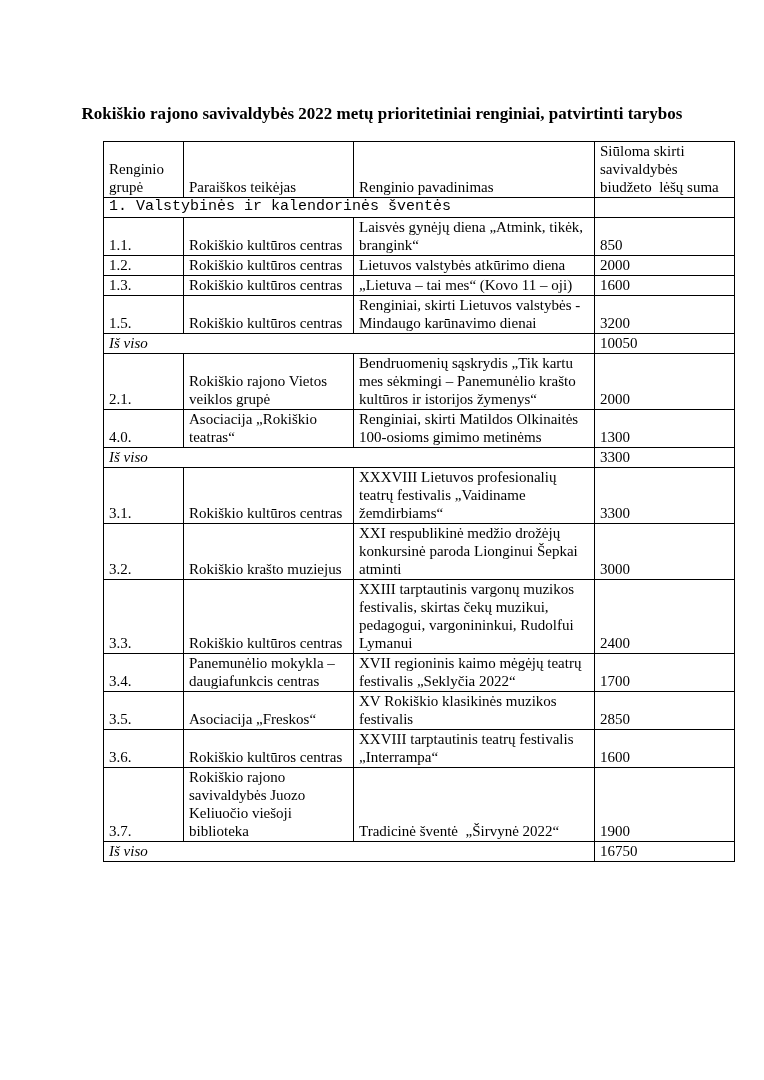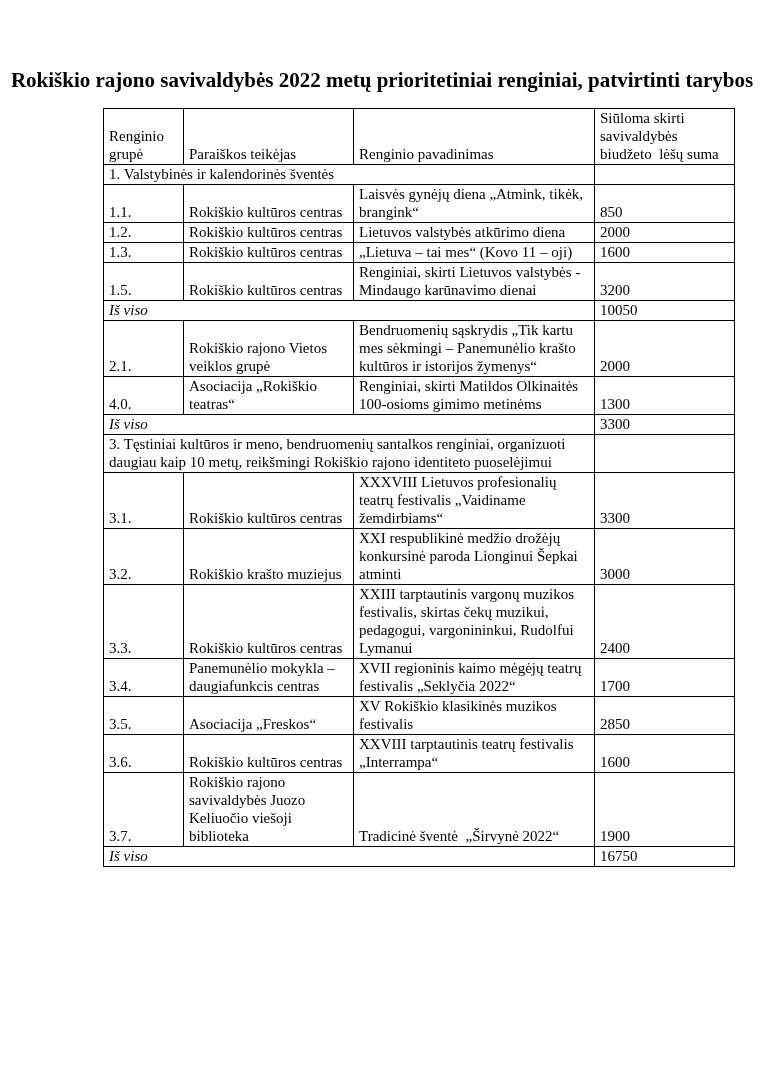--- a/index.html
+++ b/index.html
@@ -9,24 +9,24 @@
   }
   body {
     width: 764px;
     height: 1080px;
     position: relative;
     font-family: "Liberation Serif", serif;
     color: #000000;
     overflow: hidden;
   }
   .doc-title {
-    padding-top: 71px;
+    padding-top: 104px;
     text-align: center;
     font-weight: bold;
-    font-size: 21px;
+    font-size: 17px;
     line-height: 19px;
   }
   table.events {
     margin-left: 103px;
     margin-top: 18px;
     border-collapse: collapse;
     table-layout: fixed;
     width: 631px;
   }
   table.events col.c1 { width: 80px; }
@@ -36,21 +36,21 @@
   table.events td {
     border: 1px solid #000000;
     vertical-align: bottom;
     padding: 0 5px 1px 5px;
     font-size: 15px;
     line-height: 18px;
     text-align: left;
     white-space: pre-wrap;
     word-wrap: break-word;
   }
-  td.section-cell { padding-left: 5px; }
+  td.section-cell { padding-left: 5px; font-family: Liberation Mono, monospace; }
   td.total-label-cell { padding-left: 7px; font-style: italic; }
 </style>
 </head>
 <body>
 
 <div class="doc-title">Rokiškio rajono savivaldybės 2022 metų prioritetiniai renginiai, patvirtinti tarybos</div>
 
 <table class="events">
   <colgroup>
       <col class="c1">
@@ -111,24 +111,20 @@
       <td>Asociacija „Rokiškio teatras“</td>
       <td>Renginiai, skirti Matildos Olkinaitės 100-osioms gimimo metinėms</td>
       <td>1300</td>
     </tr>
     <tr>
       <td colspan="3" class="total-label-cell">Iš viso</td>
       <td>3300</td>
     </tr>
 
     <tr>
-      <td colspan="3" class="section-cell">3. Tęstiniai kultūros ir meno, bendruomenių santalkos renginiai, organizuoti daugiau kaip 10 metų, reikšmingi Rokiškio rajono identiteto puoselėjimui</td>
-      <td></td>
-    </tr>
-    <tr>
       <td>3.1.</td>
       <td>Rokiškio kultūros centras</td>
       <td>XXXVIII Lietuvos profesionalių teatrų festivalis „Vaidiname žemdirbiams“</td>
       <td>3300</td>
     </tr>
     <tr>
       <td>3.2.</td>
       <td>Rokiškio krašto muziejus</td>
       <td>XXI respublikinė medžio drožėjų konkursinė paroda Lionginui Šepkai atminti</td>
       <td>3000</td>

